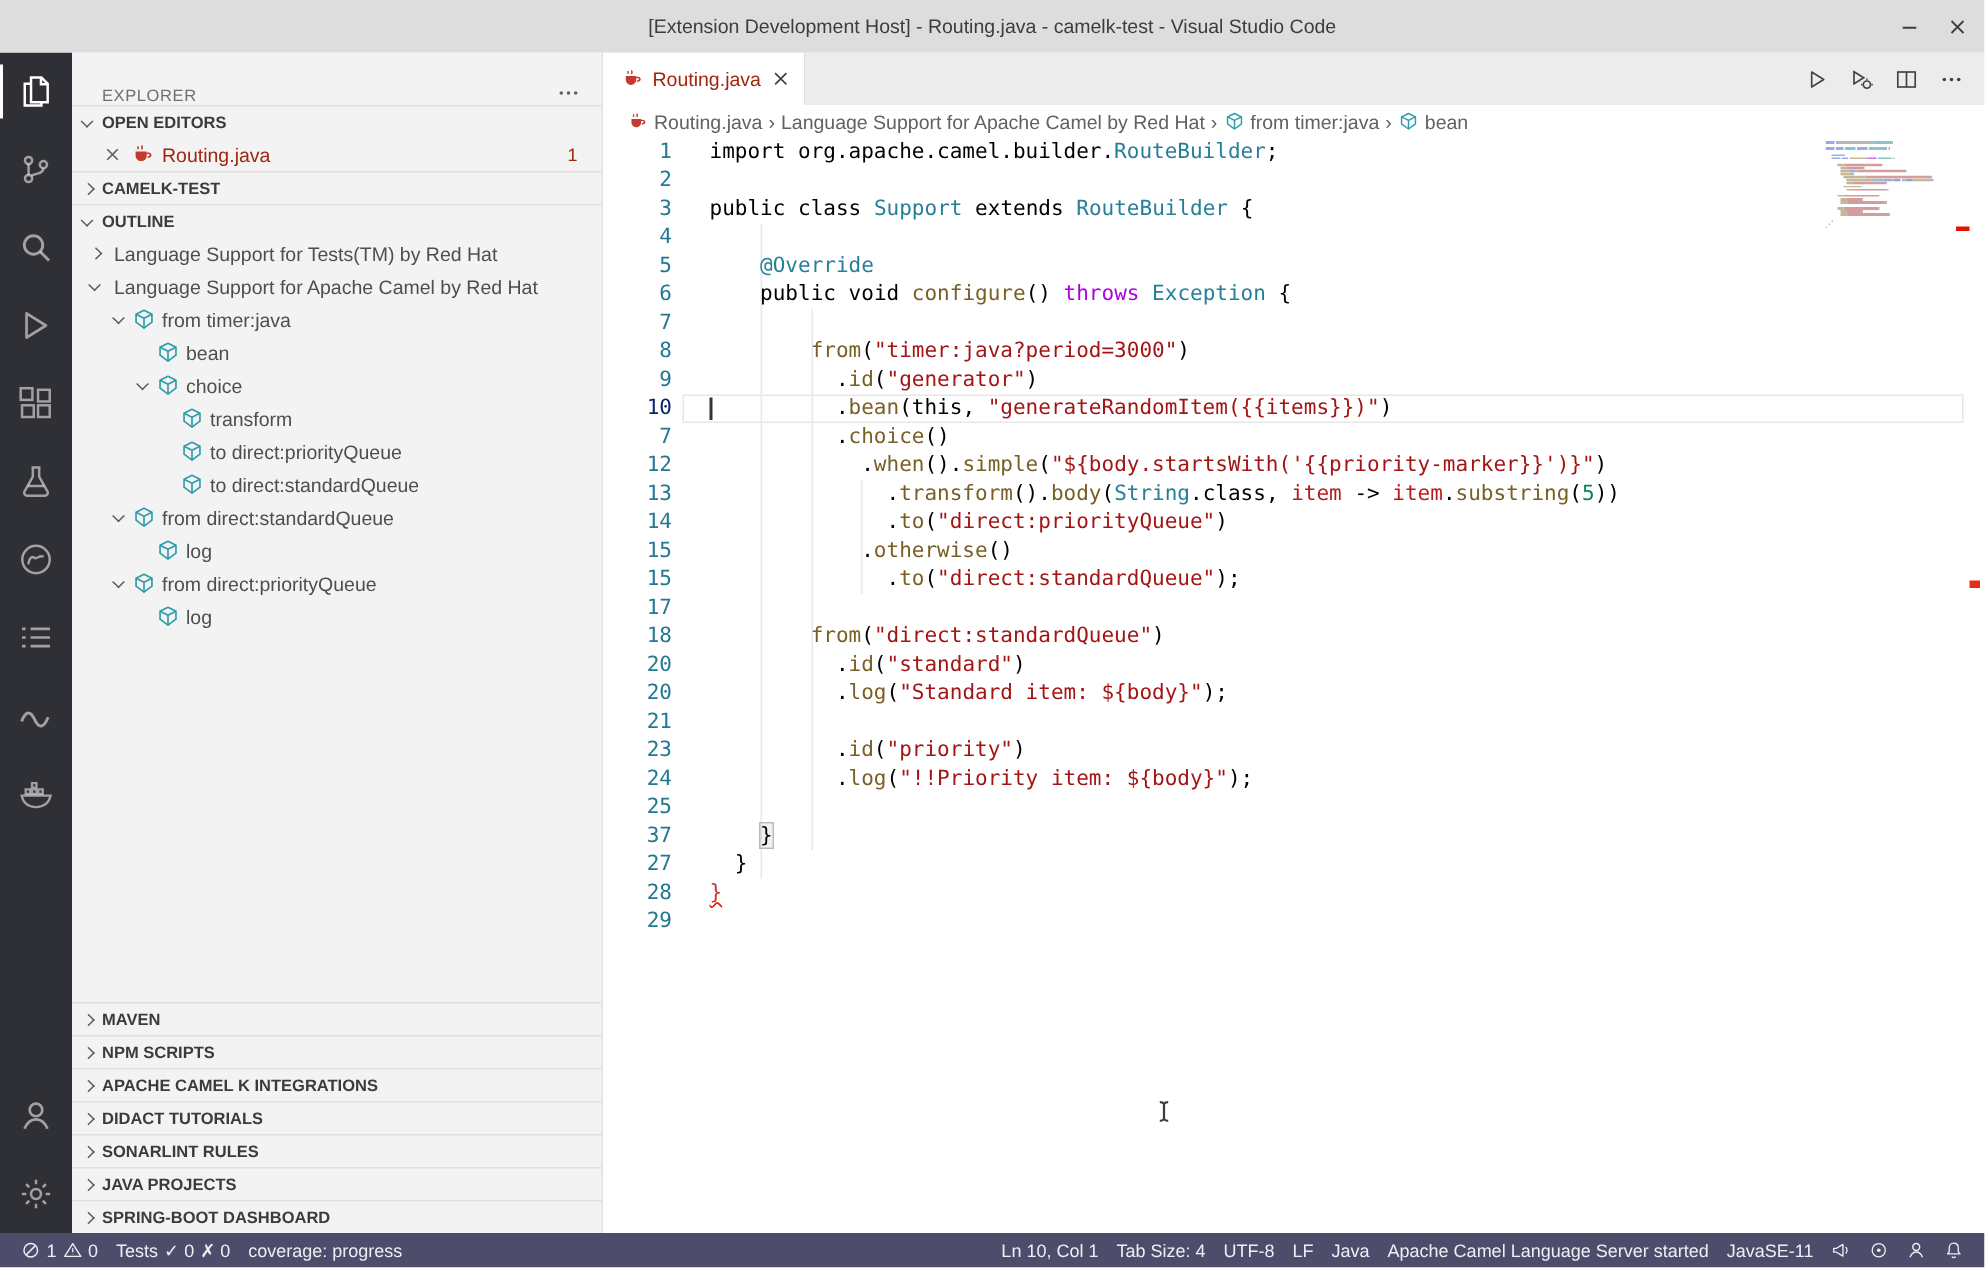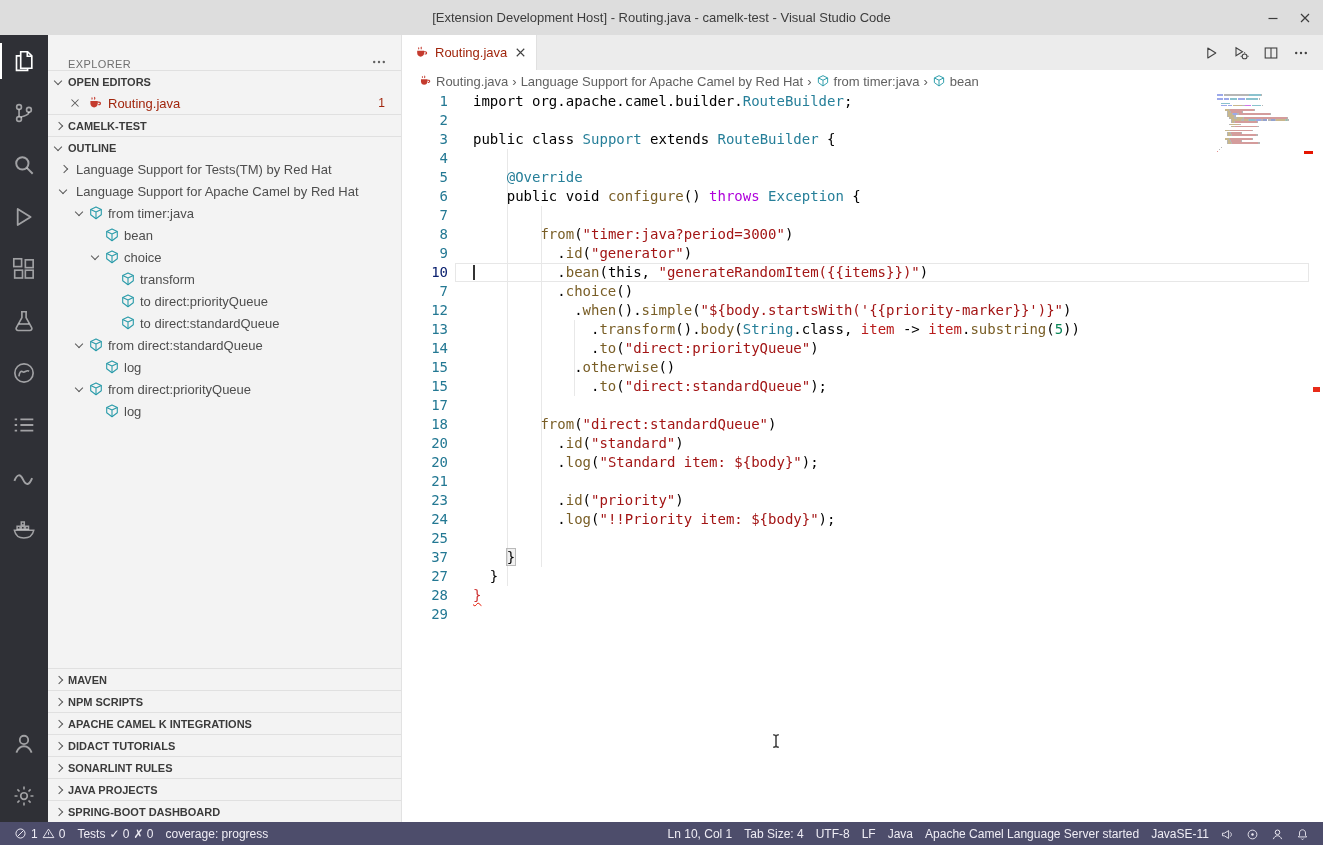--- a/index.html
+++ b/index.html
@@ -86,21 +86,21 @@
   .mm-tk{height:1.6px;opacity:.55;flex:none}
   .mm-sp{height:1px;flex:none}
   .mm-error{position:absolute;right:-4px;width:9px;height:3px;background:#e51400}
   .ruler-error{position:absolute;right:3px;top:295px;width:7px;height:5px;background:#e51400;opacity:.9}
 
   
   .statusbar{height:23px;background:#4d4d6b;display:flex;align-items:center;color:#efedf5;font-size:12px;padding:0 8px;flex:none}
   .sb-left{display:flex;align-items:center}
   .st-item{display:flex;align-items:center;gap:4px;padding:0 6px;height:100%;white-space:nowrap}
   .st-ic{width:13px;height:13px}
-  .sb-right{margin-left:auto;display:flex;align-items:flex-end}
+  .sb-right{margin-left:auto;display:flex;align-items:flex-start}
   #sb-right-items,#sb-right-icons{display:flex;align-items:center}
 
   .mouse-cursor{position:absolute;left:768px;top:732px;width:16px;height:18px;pointer-events:none;z-index:50}
 </style>
 </head>
 <body>
 
 <div class="window">
 
   <div class="titlebar">

